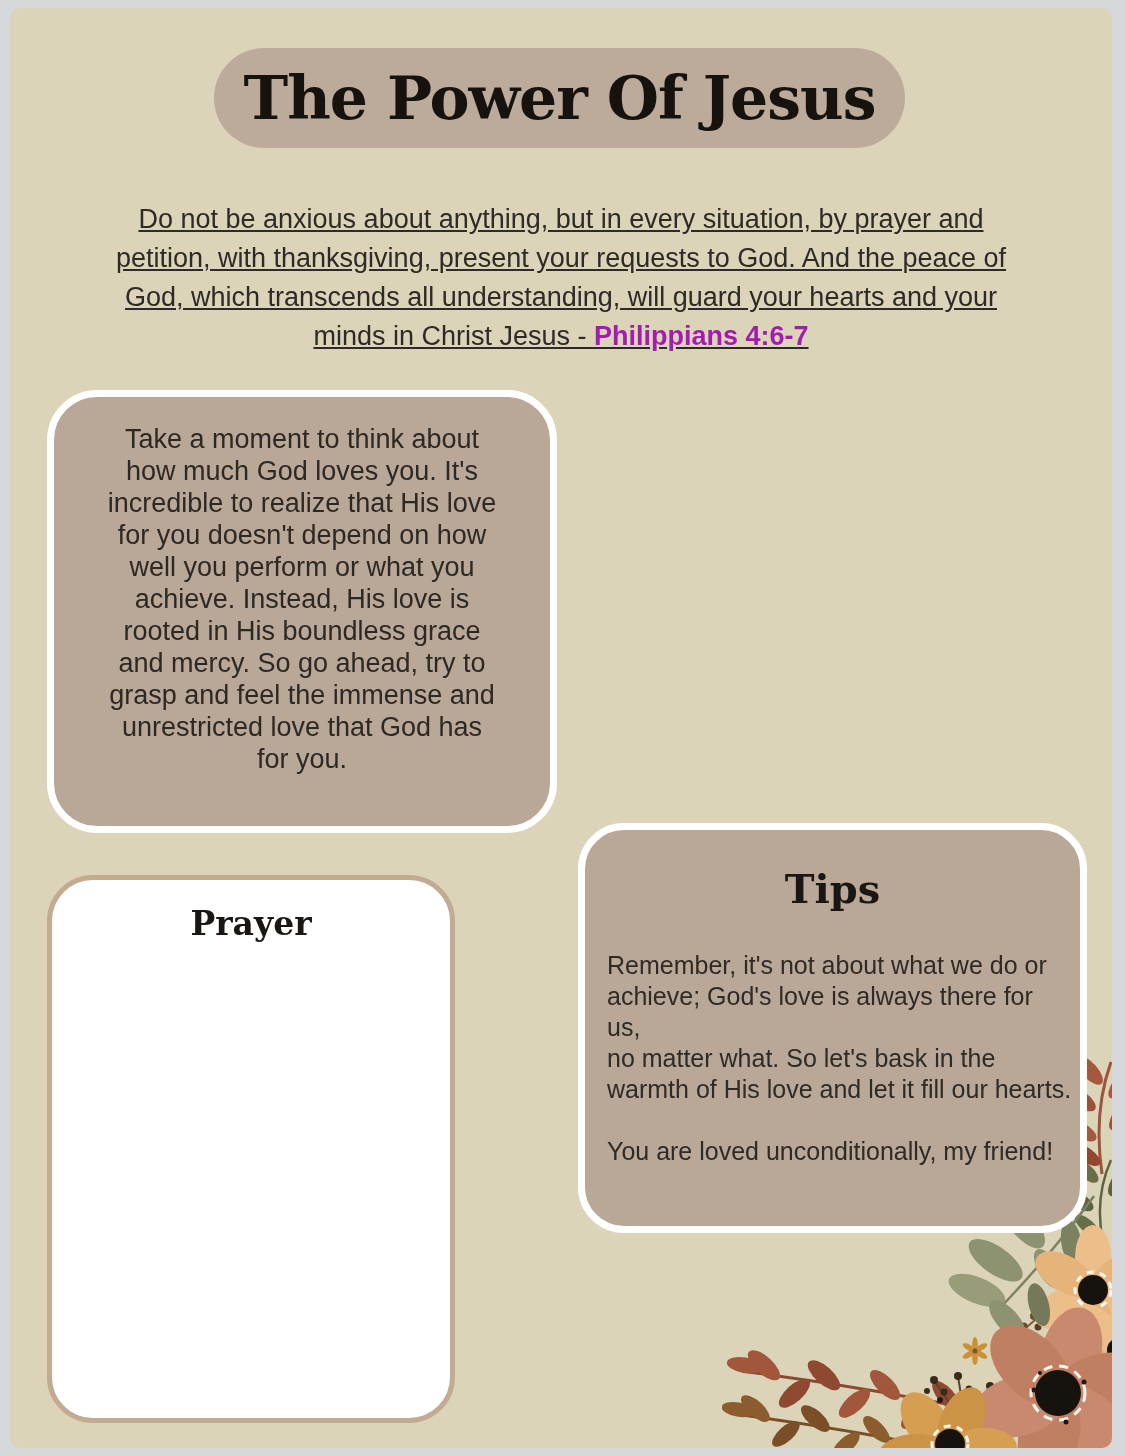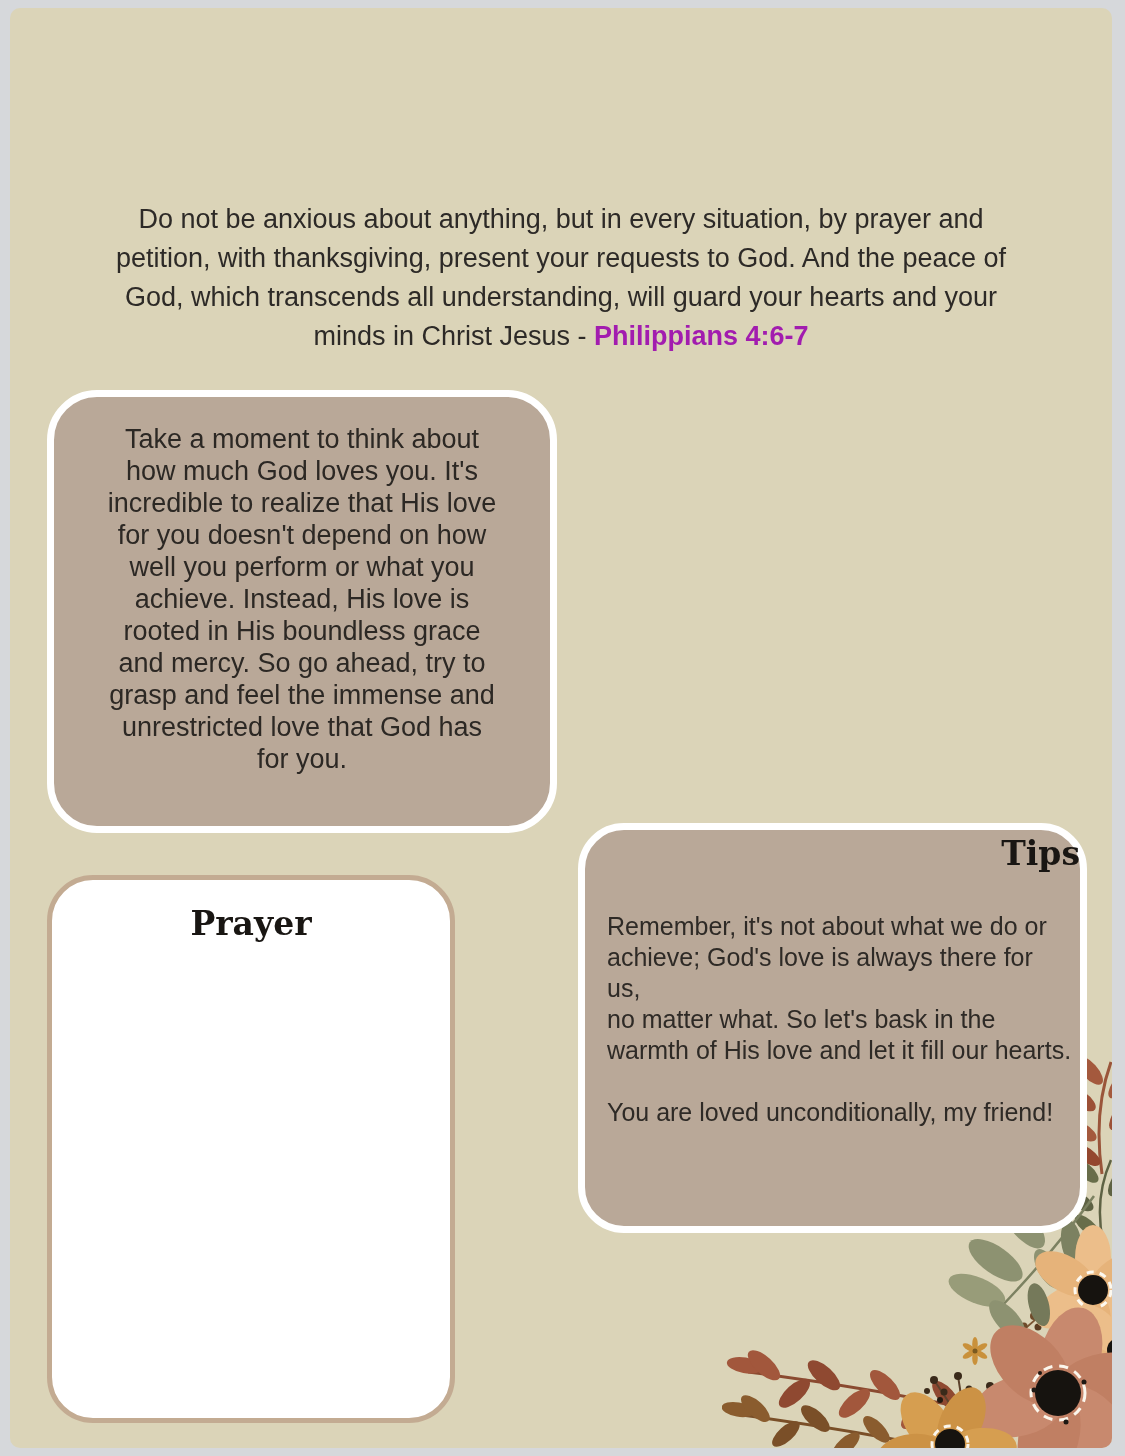--- a/index.html
+++ b/index.html
@@ -46,20 +46,21 @@
     left: 46px;
     top: 192px;
     width: 1010px;
     margin: 0;
     font-size: 27px;
     line-height: 39px;
     font-weight: 500;
     color: #2d2a27;
     text-align: center;
     white-space: pre-line;
+    text-decoration: underline;
   }
   .intro strong { font-weight: 700; color: #a21caf; text-align: center; }
   
   .box { position: absolute; box-sizing: border-box; }
   .box h2 {
     margin: 0;
     font-family: "DejaVu Serif", serif;
     font-weight: 700;
     font-size: 31px;
     text-align: center;
@@ -100,21 +101,21 @@
   }
   .box-prayer h2 { padding-top: 24px; font-size: 33px; }
   .box-tips {
     left: 568px; top: 815px;
     width: 509px; height: 410px;
     background: #b9a898;
     border: 7px solid #ffffff;
     border-radius: 46px;
     z-index: 2;
   }
-  .box-tips h2 { padding-top: 4px; font-size: 33px; text-align: right; }
+  .box-tips h2 { padding-top: 35px; font-size: 40px; }
   .tips-body {
     margin: 38px 8px 0 22px;
     font-size: 25px;
     line-height: 31px;
     font-weight: 500;
     color: #2e2a26;
     white-space: pre-line;
   }
   .tips-closing {
     margin: 31px 8px 5px 22px;
@@ -130,20 +131,23 @@
     right: 0;
     bottom: 0;
     z-index: 1;
   }
 </style>
 </head>
 <body>
 
 <div class="page">
 
+  <div class="title-pill">
+    <h1>The Power Of Jesus</h1>
+  </div>
 
   <p class="intro"><span>Do not be anxious about anything, but in every situation, by prayer and
 petition, with thanksgiving, present your requests to God. And the peace of
 God, which transcends all understanding, will guard your hearts and your
 minds in Christ Jesus - </span><strong>Philippians 4:6-7</strong></p>
 
   <section class="box box-reflection">
     <p>Take a moment to think about
 how much God loves you. It's
 incredible to realize that His love

